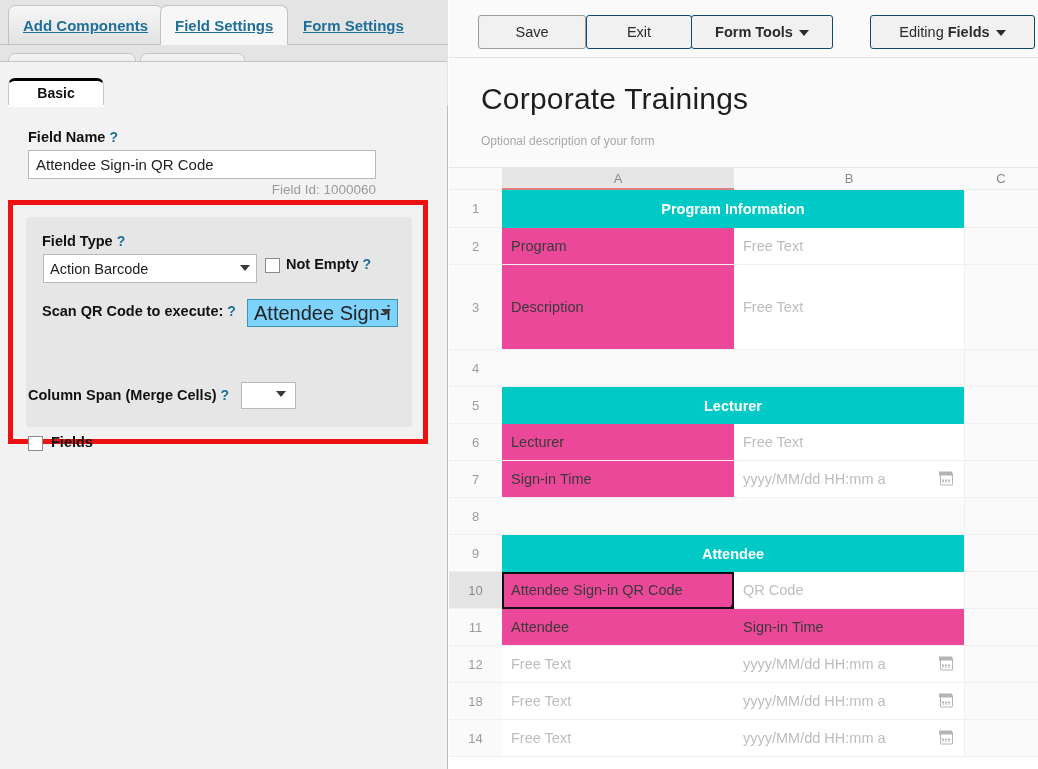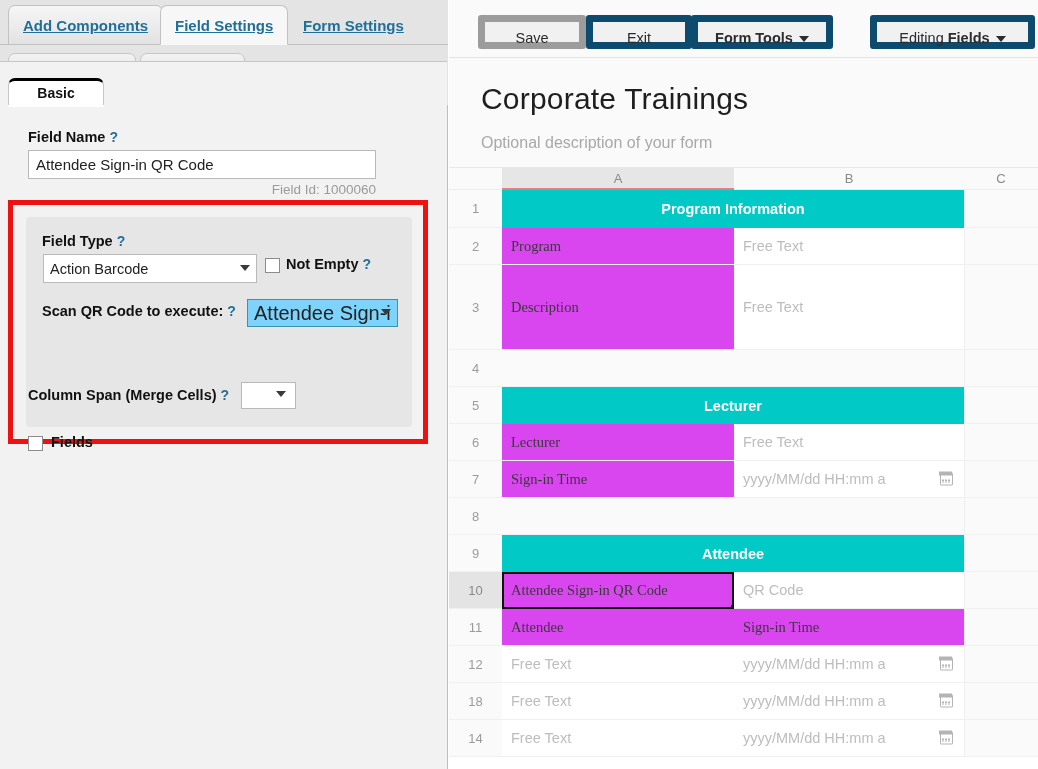--- a/index.html
+++ b/index.html
@@ -191,21 +191,21 @@
     width: 589px; height: 769px;
     background: #ffffff;
   }
   #toolbar {
     position: absolute; left: 0; top: 0; width: 589px; height: 58px;
     background: #fafafa;
     border-bottom: 1px solid #e2e2e2;
   }
   .tbtn {
     position: absolute; top: 15px; height: 34px;
-    border: 7px solid #0c4a6e; border-radius: 3px;
+    border: 1px solid #0c4a6e; border-radius: 3px;
     background: #f1f1f1;
     font-size: 14.5px; color: #2b2b2b;
     cursor: pointer; text-align: center; line-height: 32px;
     font-family: "Liberation Sans", sans-serif;
     white-space: nowrap;
   }
   #btn-save  { left: 29px;  width: 108px; border-color: #9c9c9c; }
   #btn-exit  { left: 137px; width: 106px; }
   #btn-tools { left: 242px; width: 142px; font-weight: bold; }
   #btn-edit  { left: 421px; width: 165px; }
@@ -224,21 +224,21 @@
     background: #fafafa;
     border-bottom: 1px solid #e8e8e8;
   }
   #form-title {
     position: absolute; left: 32px; top: 24px;
     font-size: 30px; color: #1e1e1e; font-weight: normal;
     letter-spacing: .2px;
   }
   #form-desc {
     position: absolute; left: 32px; top: 76px;
-    font-size: 16px; color: #a8a8a8;
+    font-size: 12px; color: #a8a8a8;
   }
 
   
   #grid { position: absolute; left: 0; top: 168px; width: 589px; height: 601px; background:#fff; }
 
   #col-head { position: absolute; left: 0; top: 0; width: 589px; height: 22px; }
   .rowhead-corner {
     position: absolute; left: 0; top: 0; width: 53px; height: 22px;
     background: #fafafa; border-bottom: 1px solid #ececec;
   }
@@ -267,21 +267,21 @@
     display: flex; align-items: center;
     padding-left: 9px;
     border-bottom: 1px solid #f0f0f0;
     overflow: hidden; white-space: nowrap;
     cursor: pointer;
   }
   .cellA { left: 53px;  width: 232px; }
   .cellB { left: 285px; width: 230px; }
   .cellC { left: 515px; width: 74px; background: #fafafa; border-left: 1px solid #f0f0f0; }
 
-  .v-label   { background: #d946ef; color: #3a3a3a; font-family: Liberation Serif, serif; }
+  .v-label   { background: #ec4899; color: #3a3a3a; }
   .v-empty   { background: #fafafa; }
   .v-input   { background: #ffffff; color: #bdbdbd; }
   .v-section {
     background: #00c9c6; color: #ffffff; font-weight: bold;
     justify-content: center; padding-left: 0;
     left: 53px; width: 462px; border-bottom: none;
   }
   .cal-icon {
     position: absolute; right: 11px; top: 50%;
     transform: translateY(-50%);

